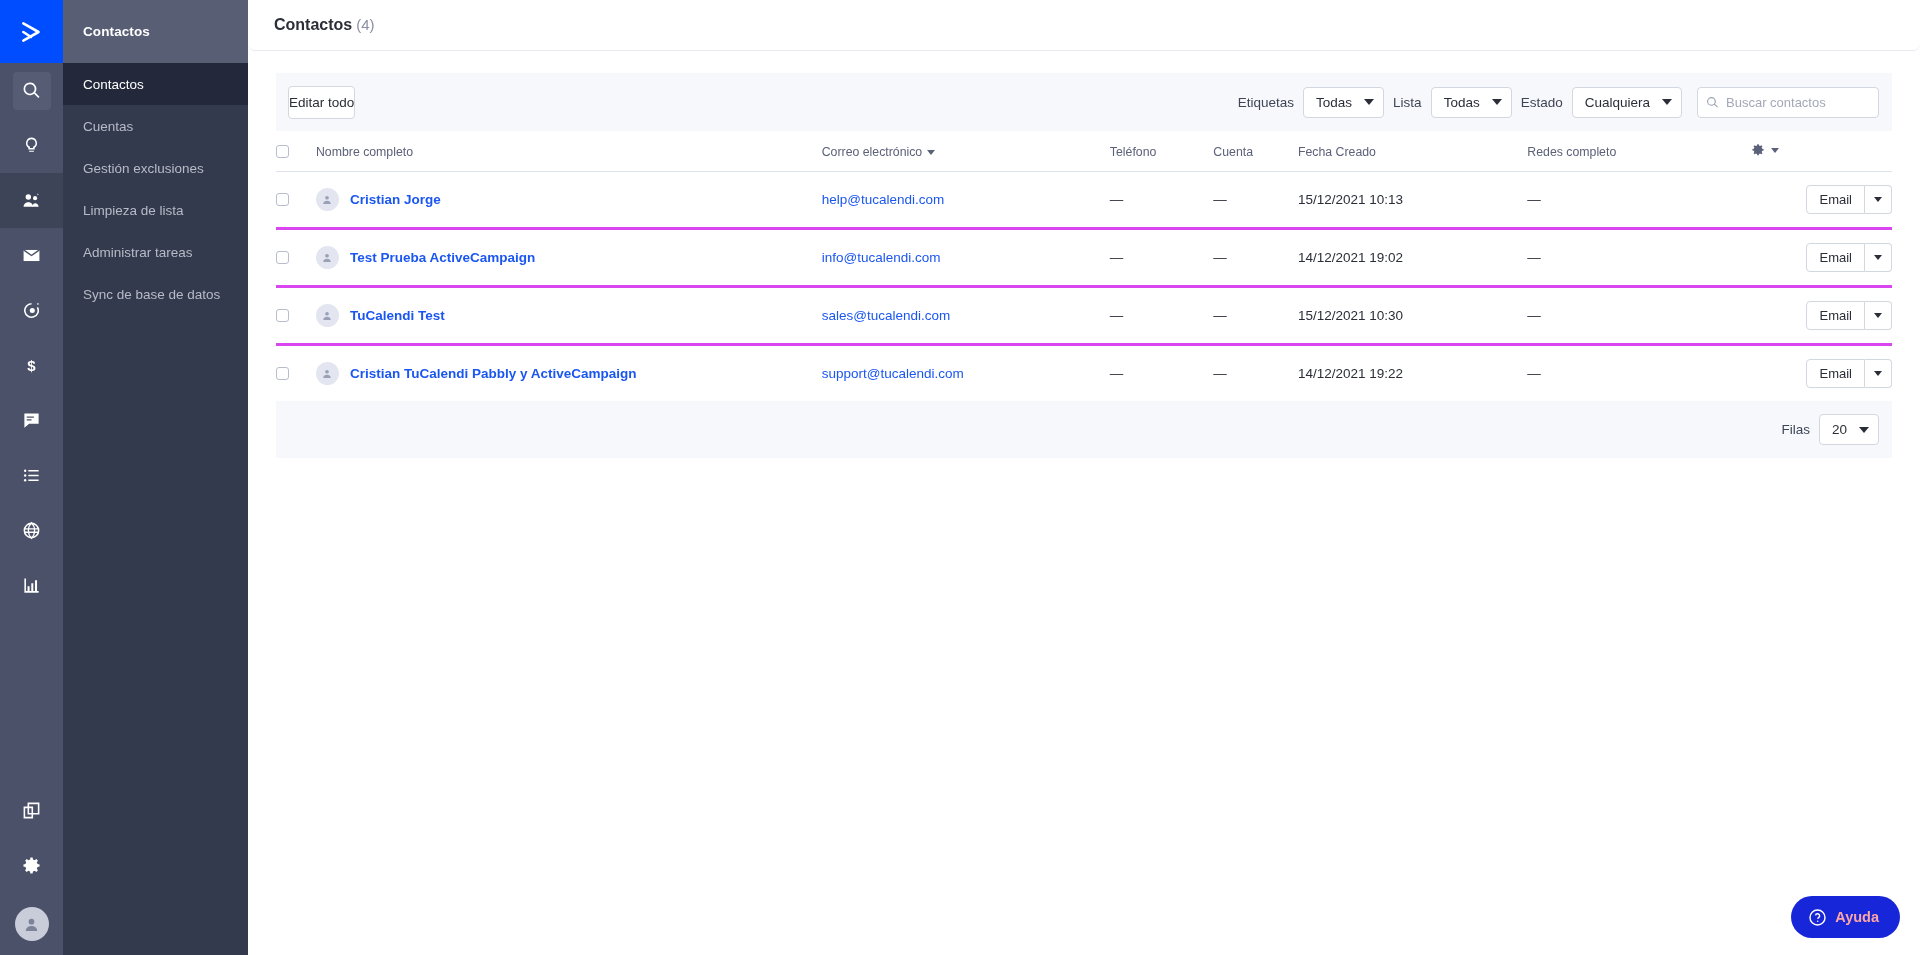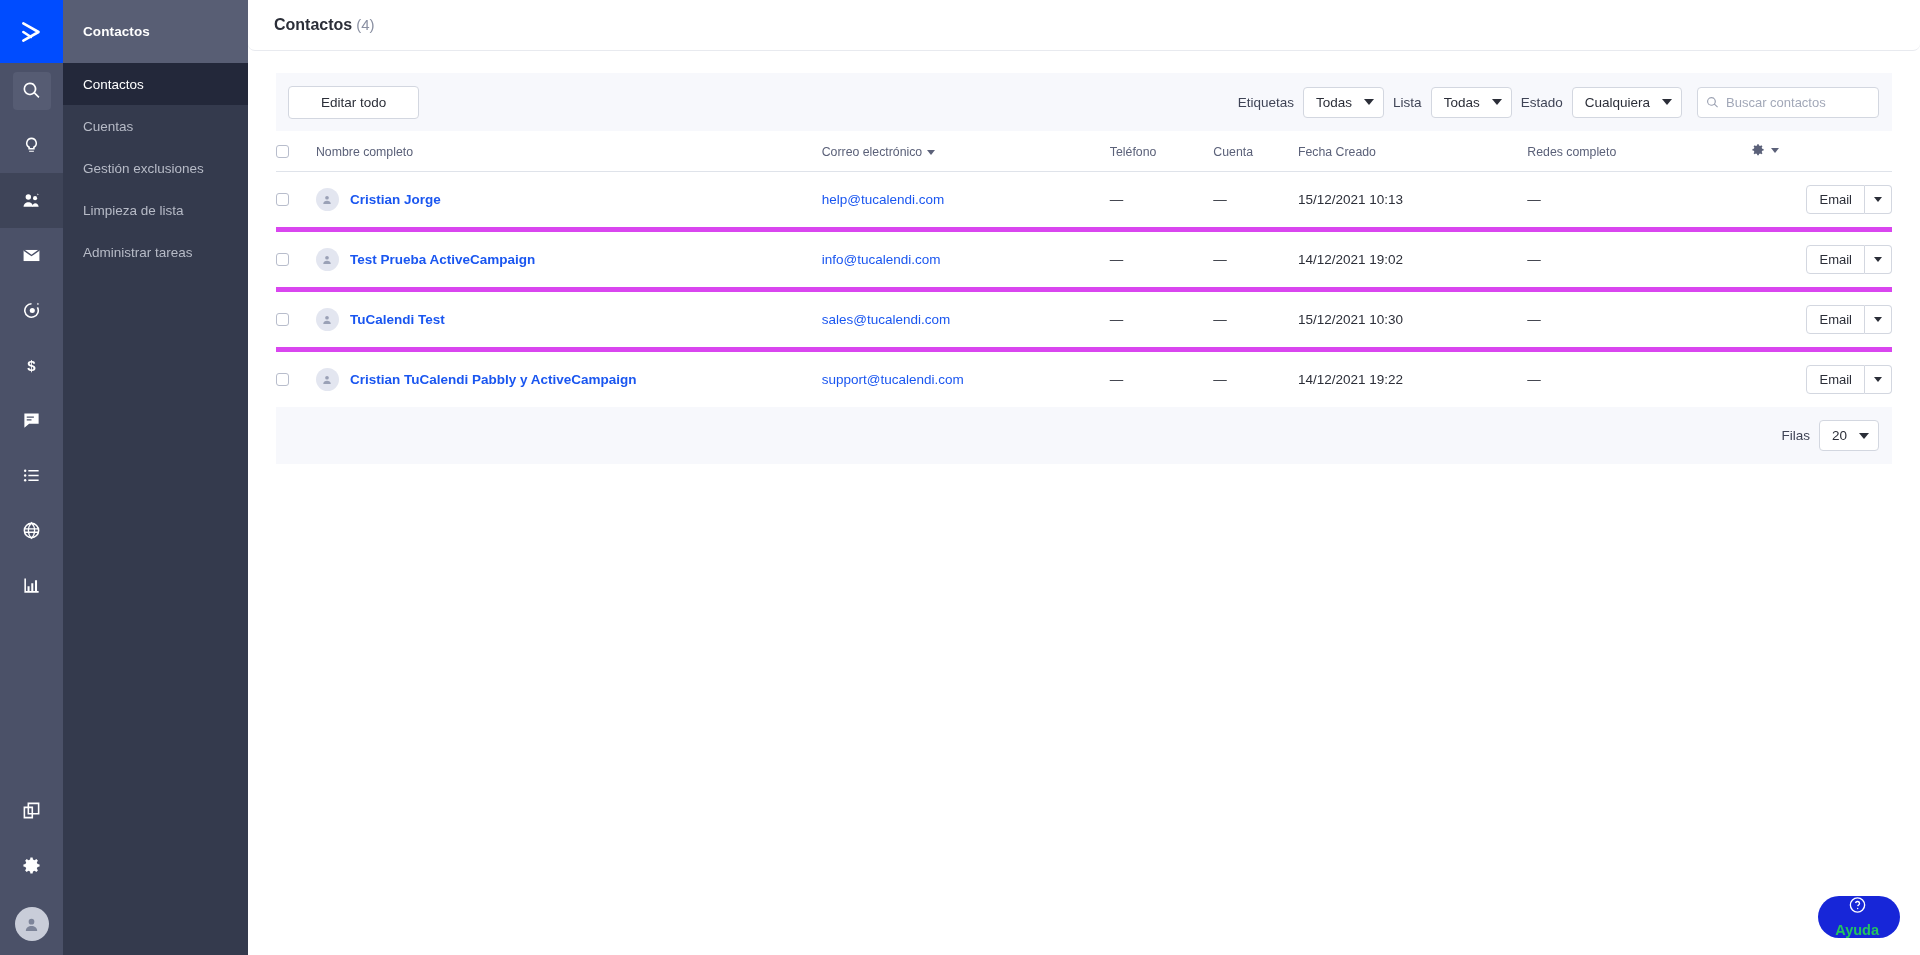--- a/index.html
+++ b/index.html
@@ -97,21 +97,21 @@
 
   .content { padding: 22px 28px 0 28px; }
   .panel { background: #fff; }
 
   .filterbar {
     background: #f7f8fc; height: 58px; display: flex; align-items: center;
     padding: 0 13px 0 12px;
   }
   .edit-all-btn {
     border: 1px solid #d3d7e0; background: #fff; color: #2b2e38;
-    font-size: 13.5px; border-radius: 4px; padding: 8px 32px; cursor: pointer;
+    font-size: 13.5px; border-radius: 4px; padding: 8px 0; cursor: pointer;
     font-family: inherit;
   }
   .filters { margin-left: auto; display: flex; align-items: center; gap: 9px; }
   .filter-label { font-size: 13.5px; color: #3f4456; }
   .select-box {
     border: 1px solid #d3d7e0; background: #fff; border-radius: 4px;
     height: 31px; display: flex; align-items: center; gap: 12px;
     padding: 0 9px 0 12px; font-size: 13.5px; color: #2b2e38; cursor: pointer;
     min-width: 66px; justify-content: space-between;
   }
@@ -139,21 +139,21 @@
   .col-check { width: 34px; }
   .col-name { width: 430px; }
   .col-email { width: 245px; }
   .col-phone { width: 88px; }
   .col-account { width: 72px; }
   .col-date { width: 195px; }
   .col-social { width: 190px; }
   .col-actions { width: 120px; }
 
   table.contacts tbody td {
-    padding: 13px 0; border-bottom: 5px solid #d946ef;
+    padding: 13px 0; border-bottom: 3px solid #d946ef;
     font-size: 13.5px; color: #2b2e38; vertical-align: middle;
   }
   table.contacts tbody tr:last-child td { border-bottom: none; }
   .chk {
     width: 13px; height: 13px; border: 1px solid #b8bdcc; border-radius: 3px;
     background: #fff; cursor: pointer; display: block;
   }
   .name-cell { display: flex; align-items: center; gap: 11px; }
   .avatar {
     width: 23px; height: 23px; border-radius: 50%; background: #e3e6f0;
@@ -187,23 +187,23 @@
 
   .tablefoot {
     background: #f7f8fc; height: 57px; display: flex; align-items: center;
     justify-content: flex-end; padding-right: 13px; gap: 9px;
   }
   .rows-label { font-size: 13.5px; color: #3f4456; }
 
   
   .help-fab {
     position: absolute; right: 20px; bottom: 17px;
-    background: #1726d8; color: #22c55e; border-radius: 22px;
+    background: #1726d8; color: #fca5a5; border-radius: 22px;
     height: 42px; display: flex; align-items: center; gap: 8px;
-    padding: 0 21px 0 17px; cursor: pointer; font-size: 14.5px; font-weight: bold; flex-direction: column;
+    padding: 0 21px 0 17px; cursor: pointer; font-size: 14.5px; font-weight: bold;
   }
   .help-fab svg { width: 19px; height: 19px; fill: none; stroke: #fff; stroke-width: 1.8; }
 </style>
 </head>
 <body>
 
 <div class="app">
 
   <div class="icon-rail">
     <div class="logo-tile">
@@ -342,20 +342,23 @@
         <span>Cuentas</span>
       </div>
     <div class="subnav-item">
         <span>Gestión exclusiones</span>
       </div>
     <div class="subnav-item">
         <span>Limpieza de lista</span>
       </div>
     <div class="subnav-item">
         <span>Administrar tareas</span>
+      </div>
+    <div class="subnav-item">
+        <span>Sync de base de datos</span>
       </div>
   </div>
 
   <div class="main">
 
     <div class="topbar">
       <div>
         <span class="page-title">Contactos</span><span class="page-count">(4)</span>
       </div>
     </div>

